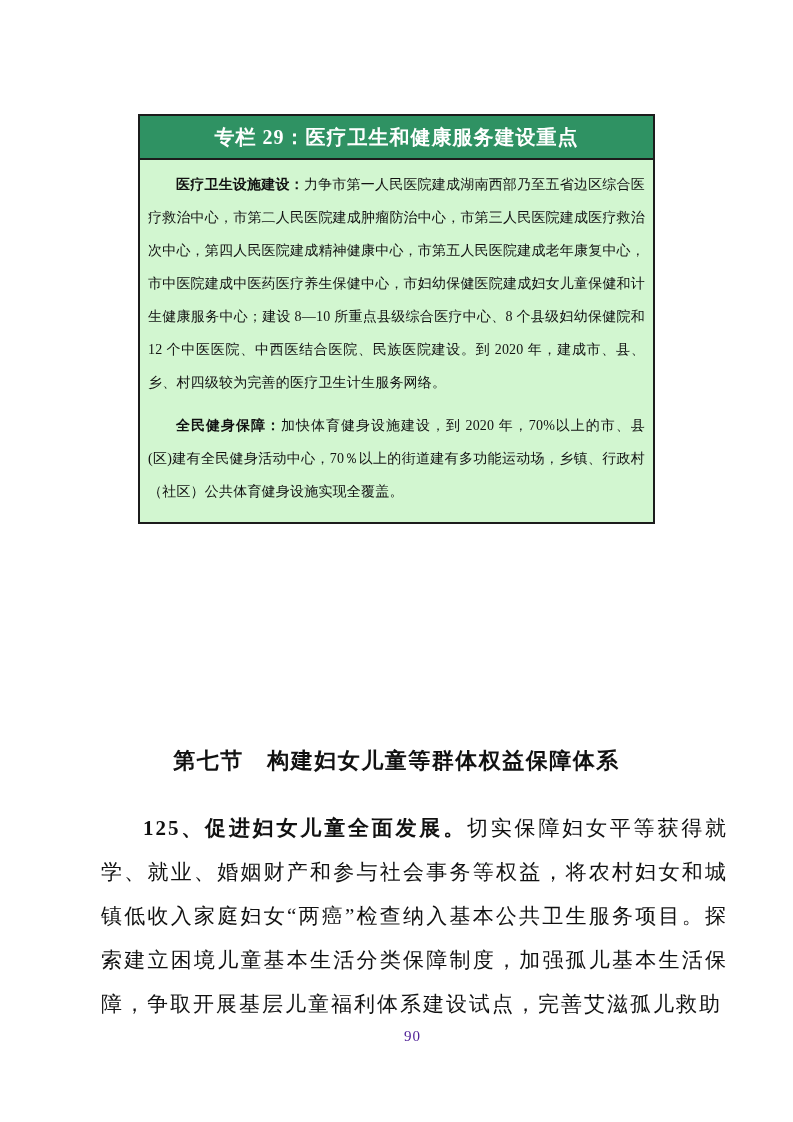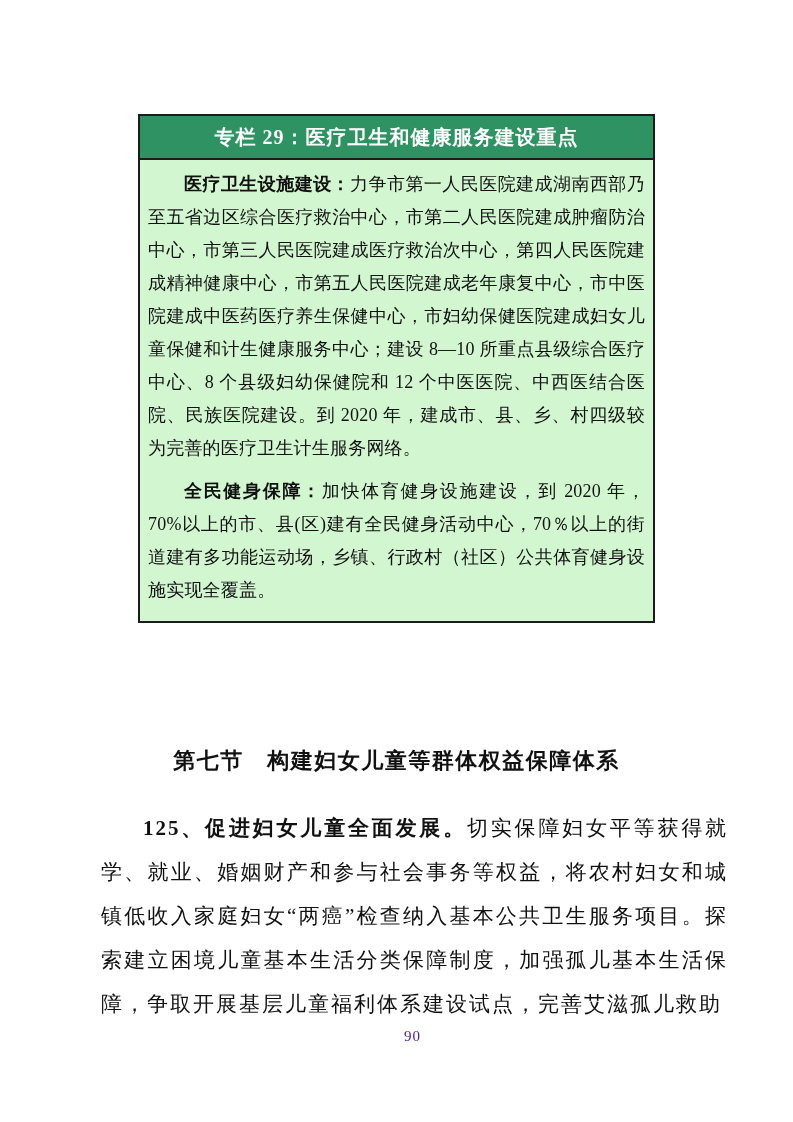--- a/index.html
+++ b/index.html
@@ -36,21 +36,21 @@
     line-height: 42px;
     height: 42px;
     letter-spacing: 1px;
   }
   .box-body {
     background: var(--box-body-bg, #d2f6d0);
     padding: 8px 8px 6px 8px;
   }
   .box-body p {
     margin: 0 0 10px 0;
-    font-size: 18px;
+    font-size: 14px;
     line-height: 33px;
     letter-spacing: 0.2px;
     text-align: justify;
     text-indent: 2em;
   }
   .box-body p:last-child { margin-bottom: 8px; }
   .lead { font-weight: bold; }
   
   .section-heading {
     position: absolute;

